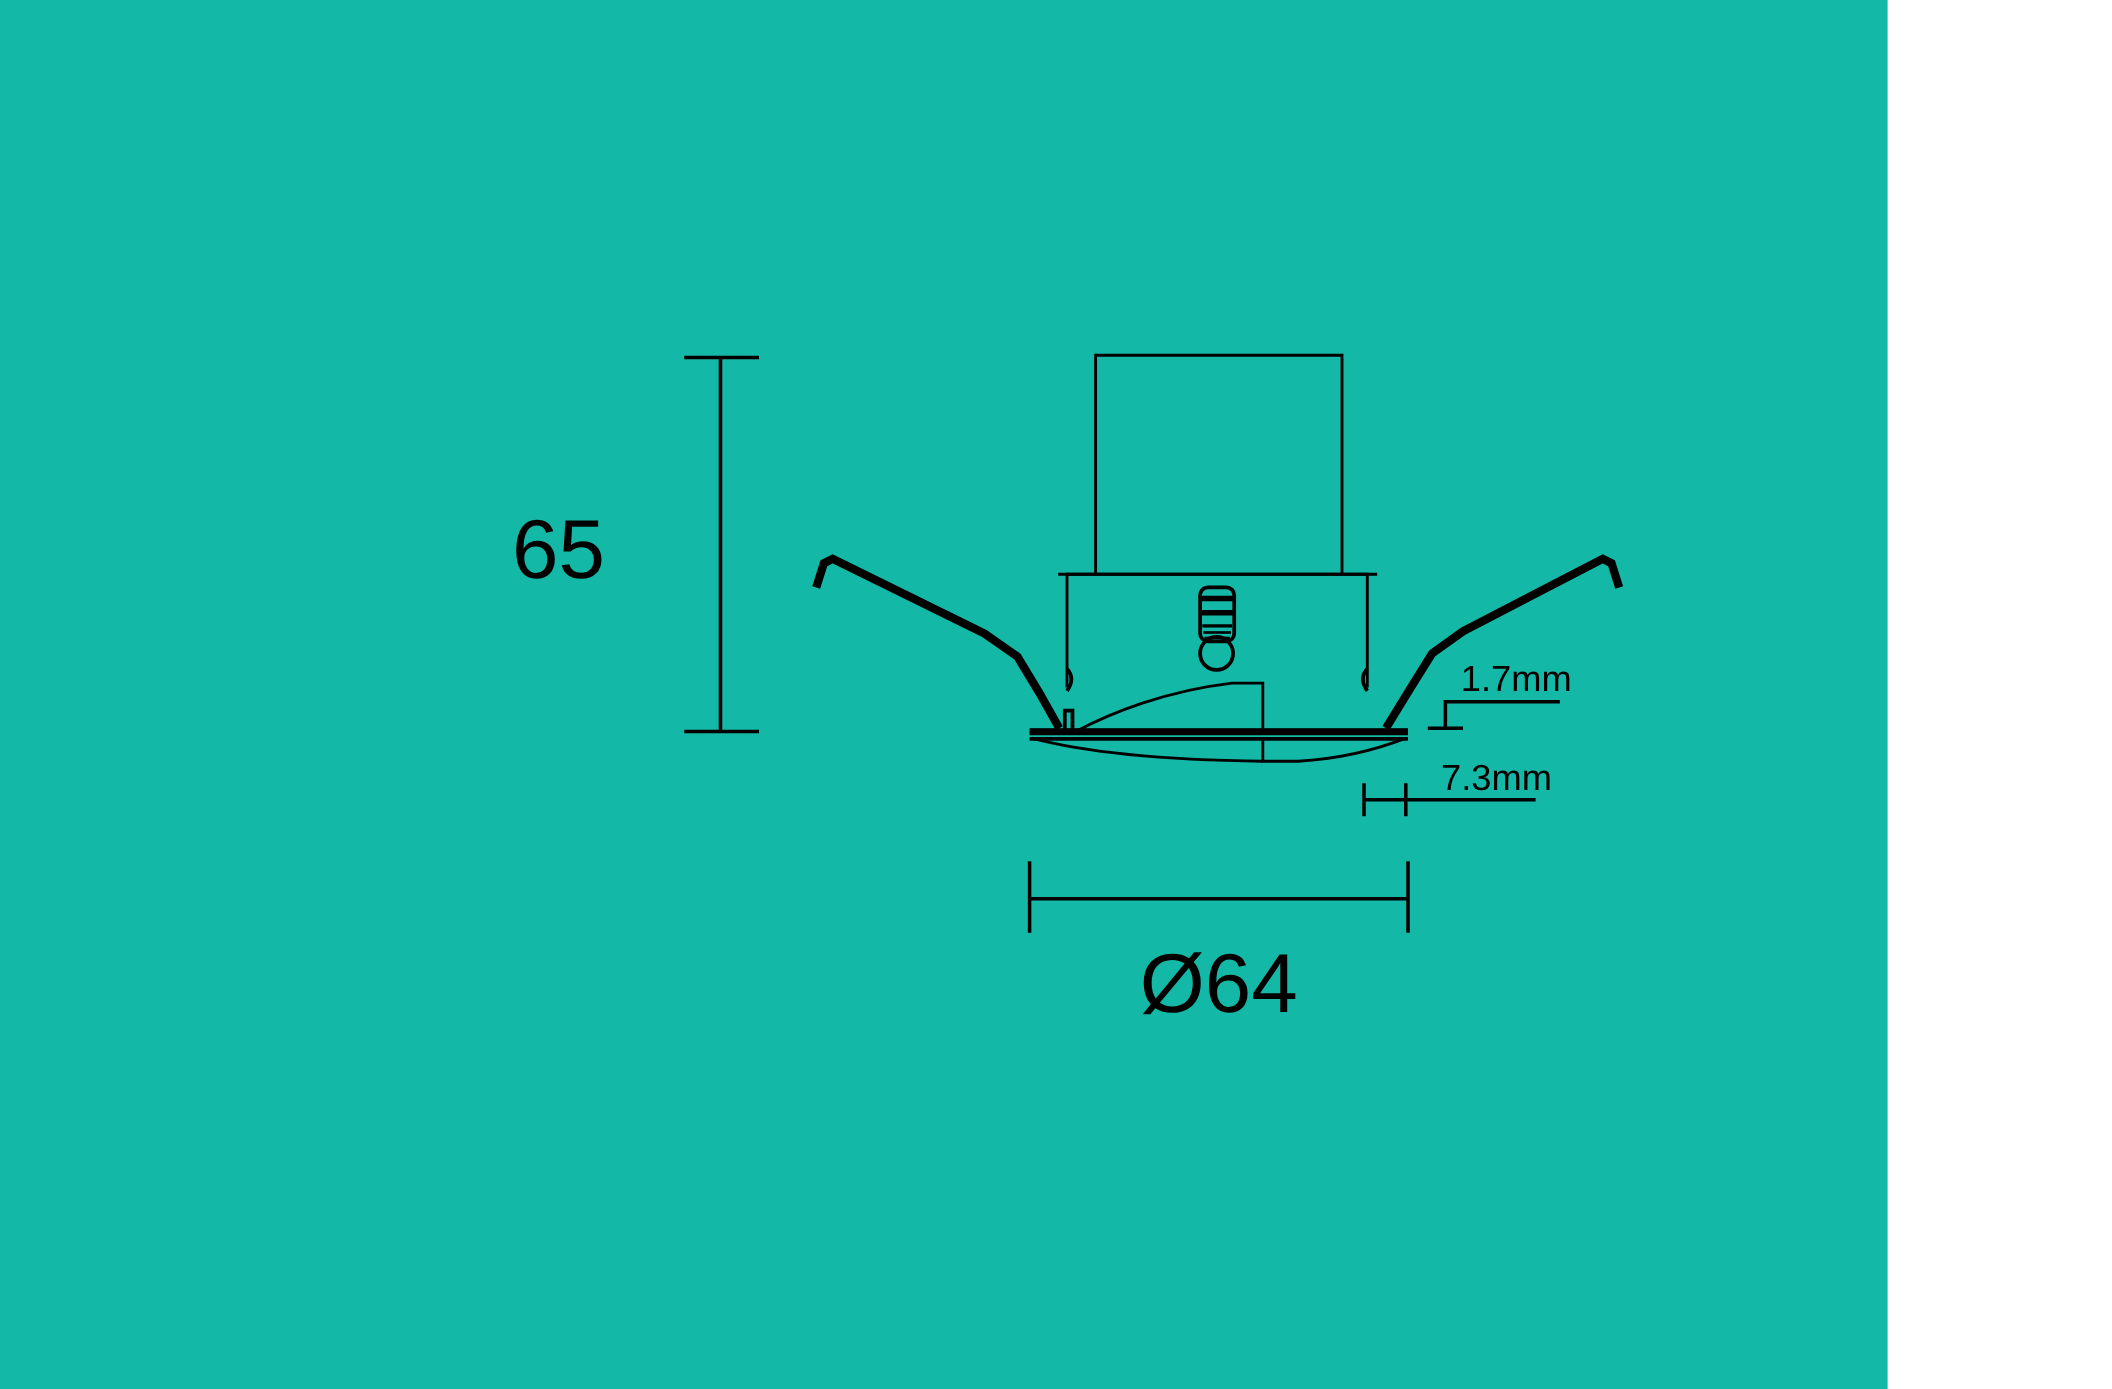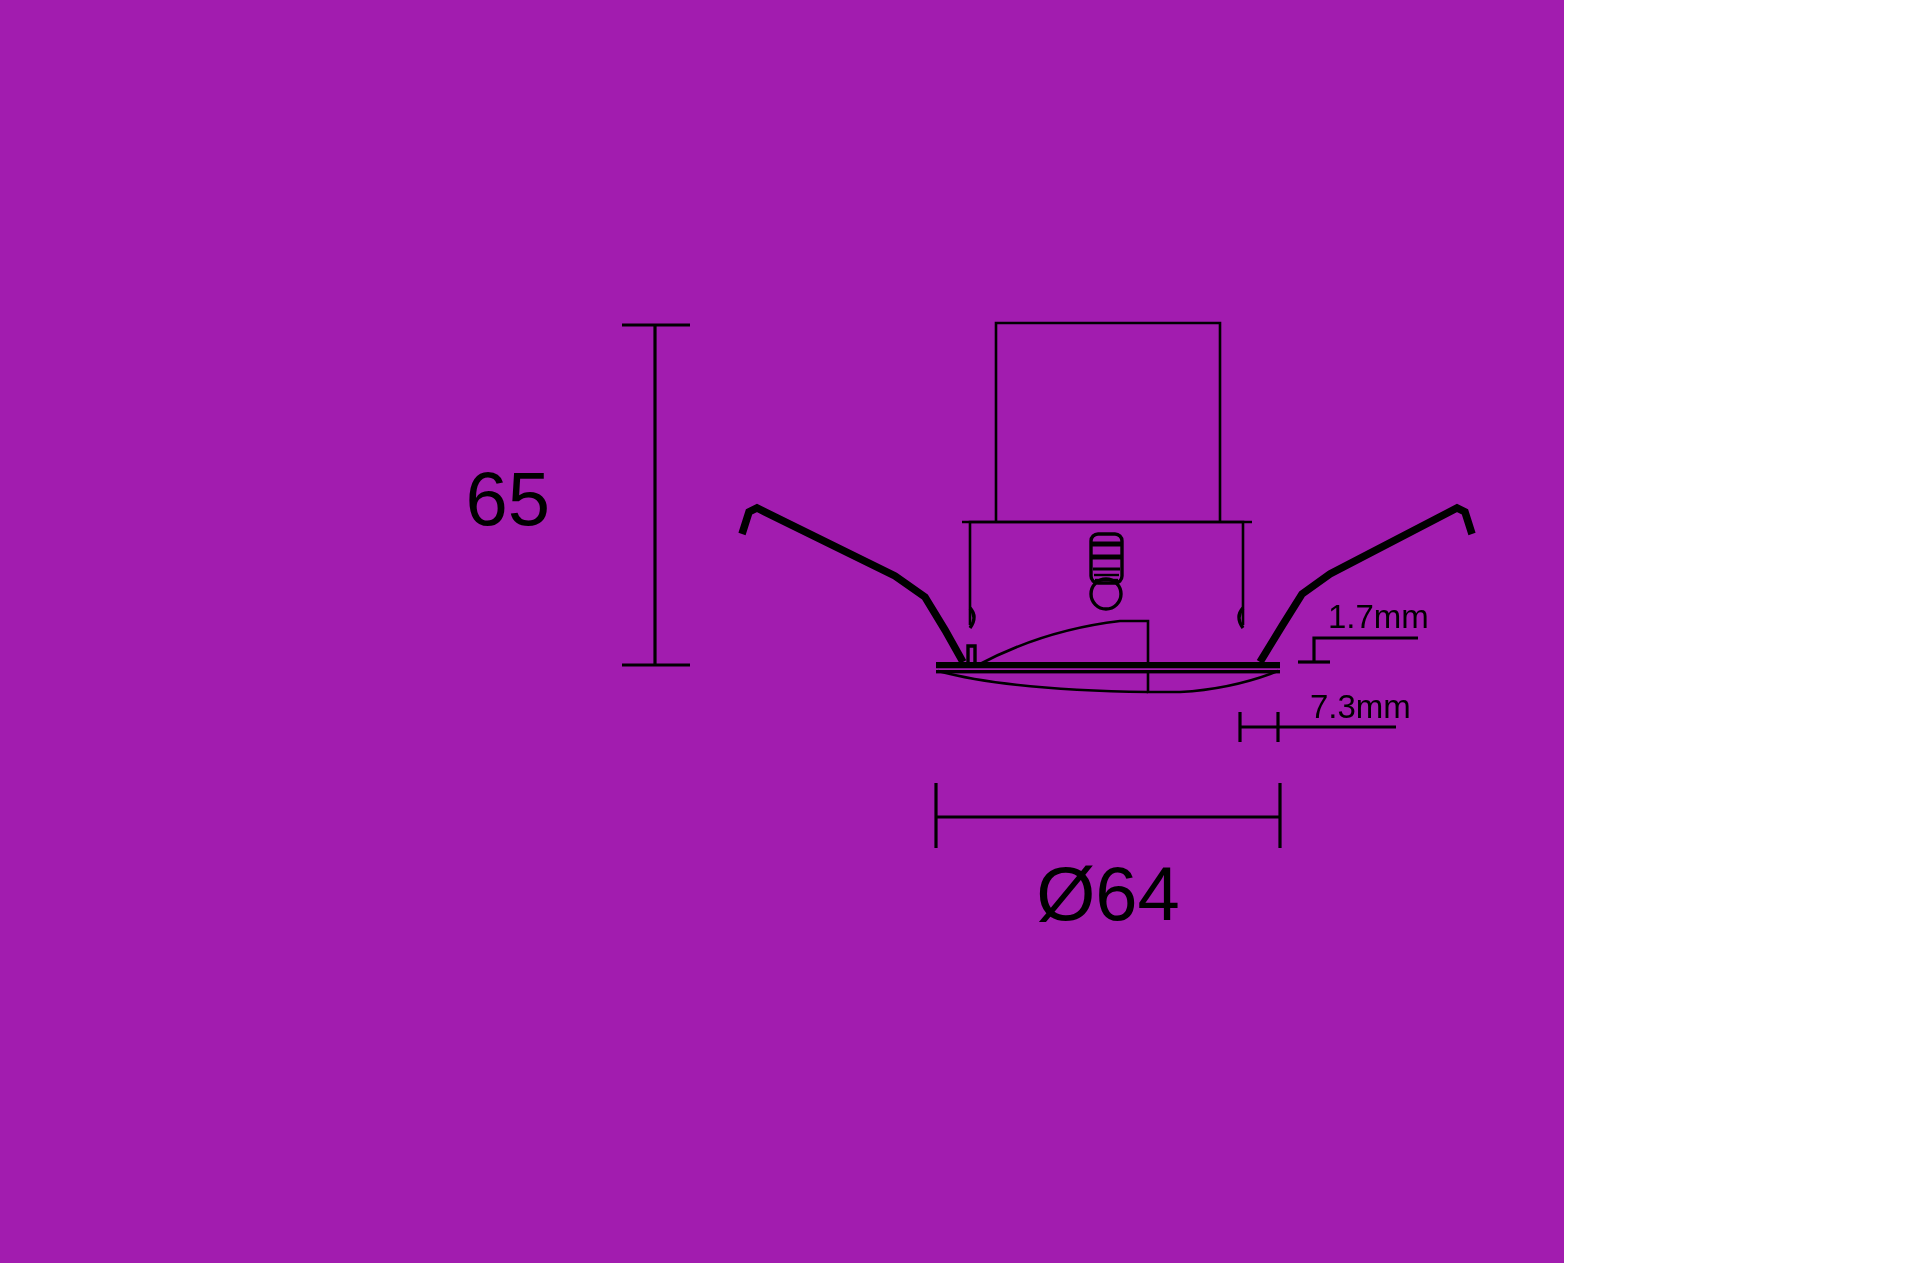--- a/index.html
+++ b/index.html
@@ -2,23 +2,23 @@
 <html><head>
 <meta charset="utf-8">
 <style>
   html, body {
     margin: 0;
     padding: 0;
     background: #ffffff;
   }
   #drawing-root {
     position: relative;
-    width: 1564px;
+    width: 1716px;
     height: 1263px;
-    background: #a21caf;
+    background: #14b8a6;
     font-family: "Liberation Sans", sans-serif;
     overflow: hidden;
   }
   svg.tech-drawing {
     display: block;
     width: 1920px;
     height: 1263px;
   }
   .dim-text {
     font-family: "Liberation Sans", sans-serif;

